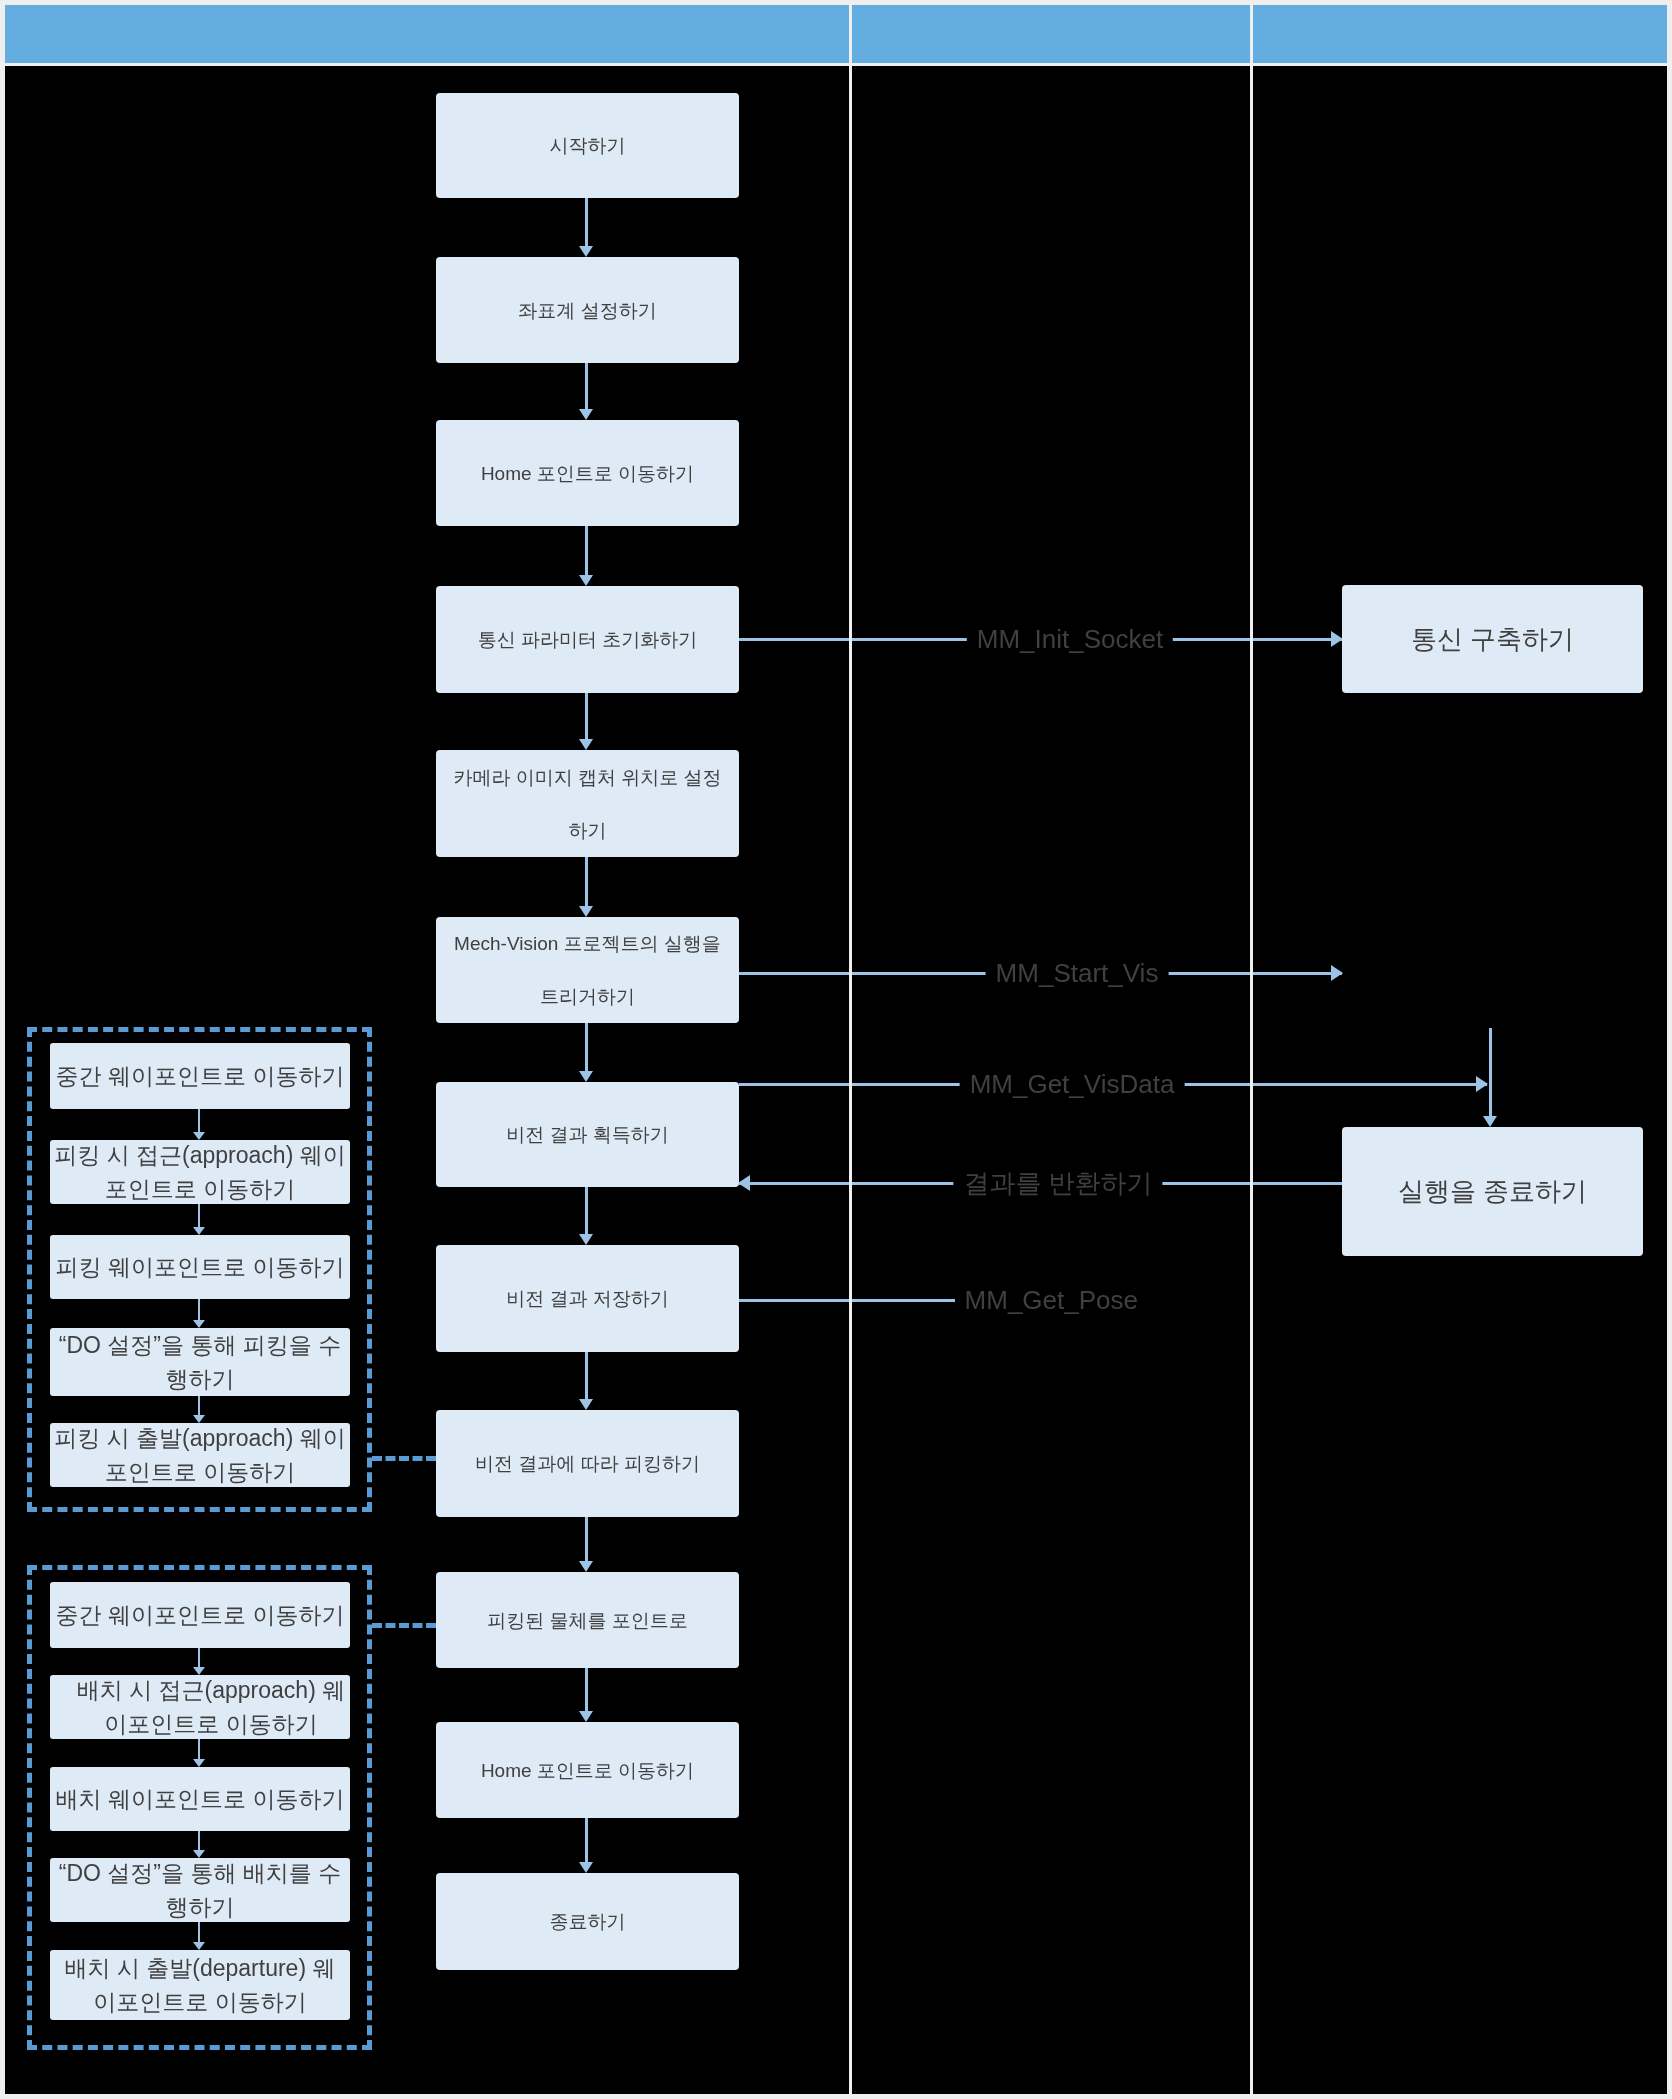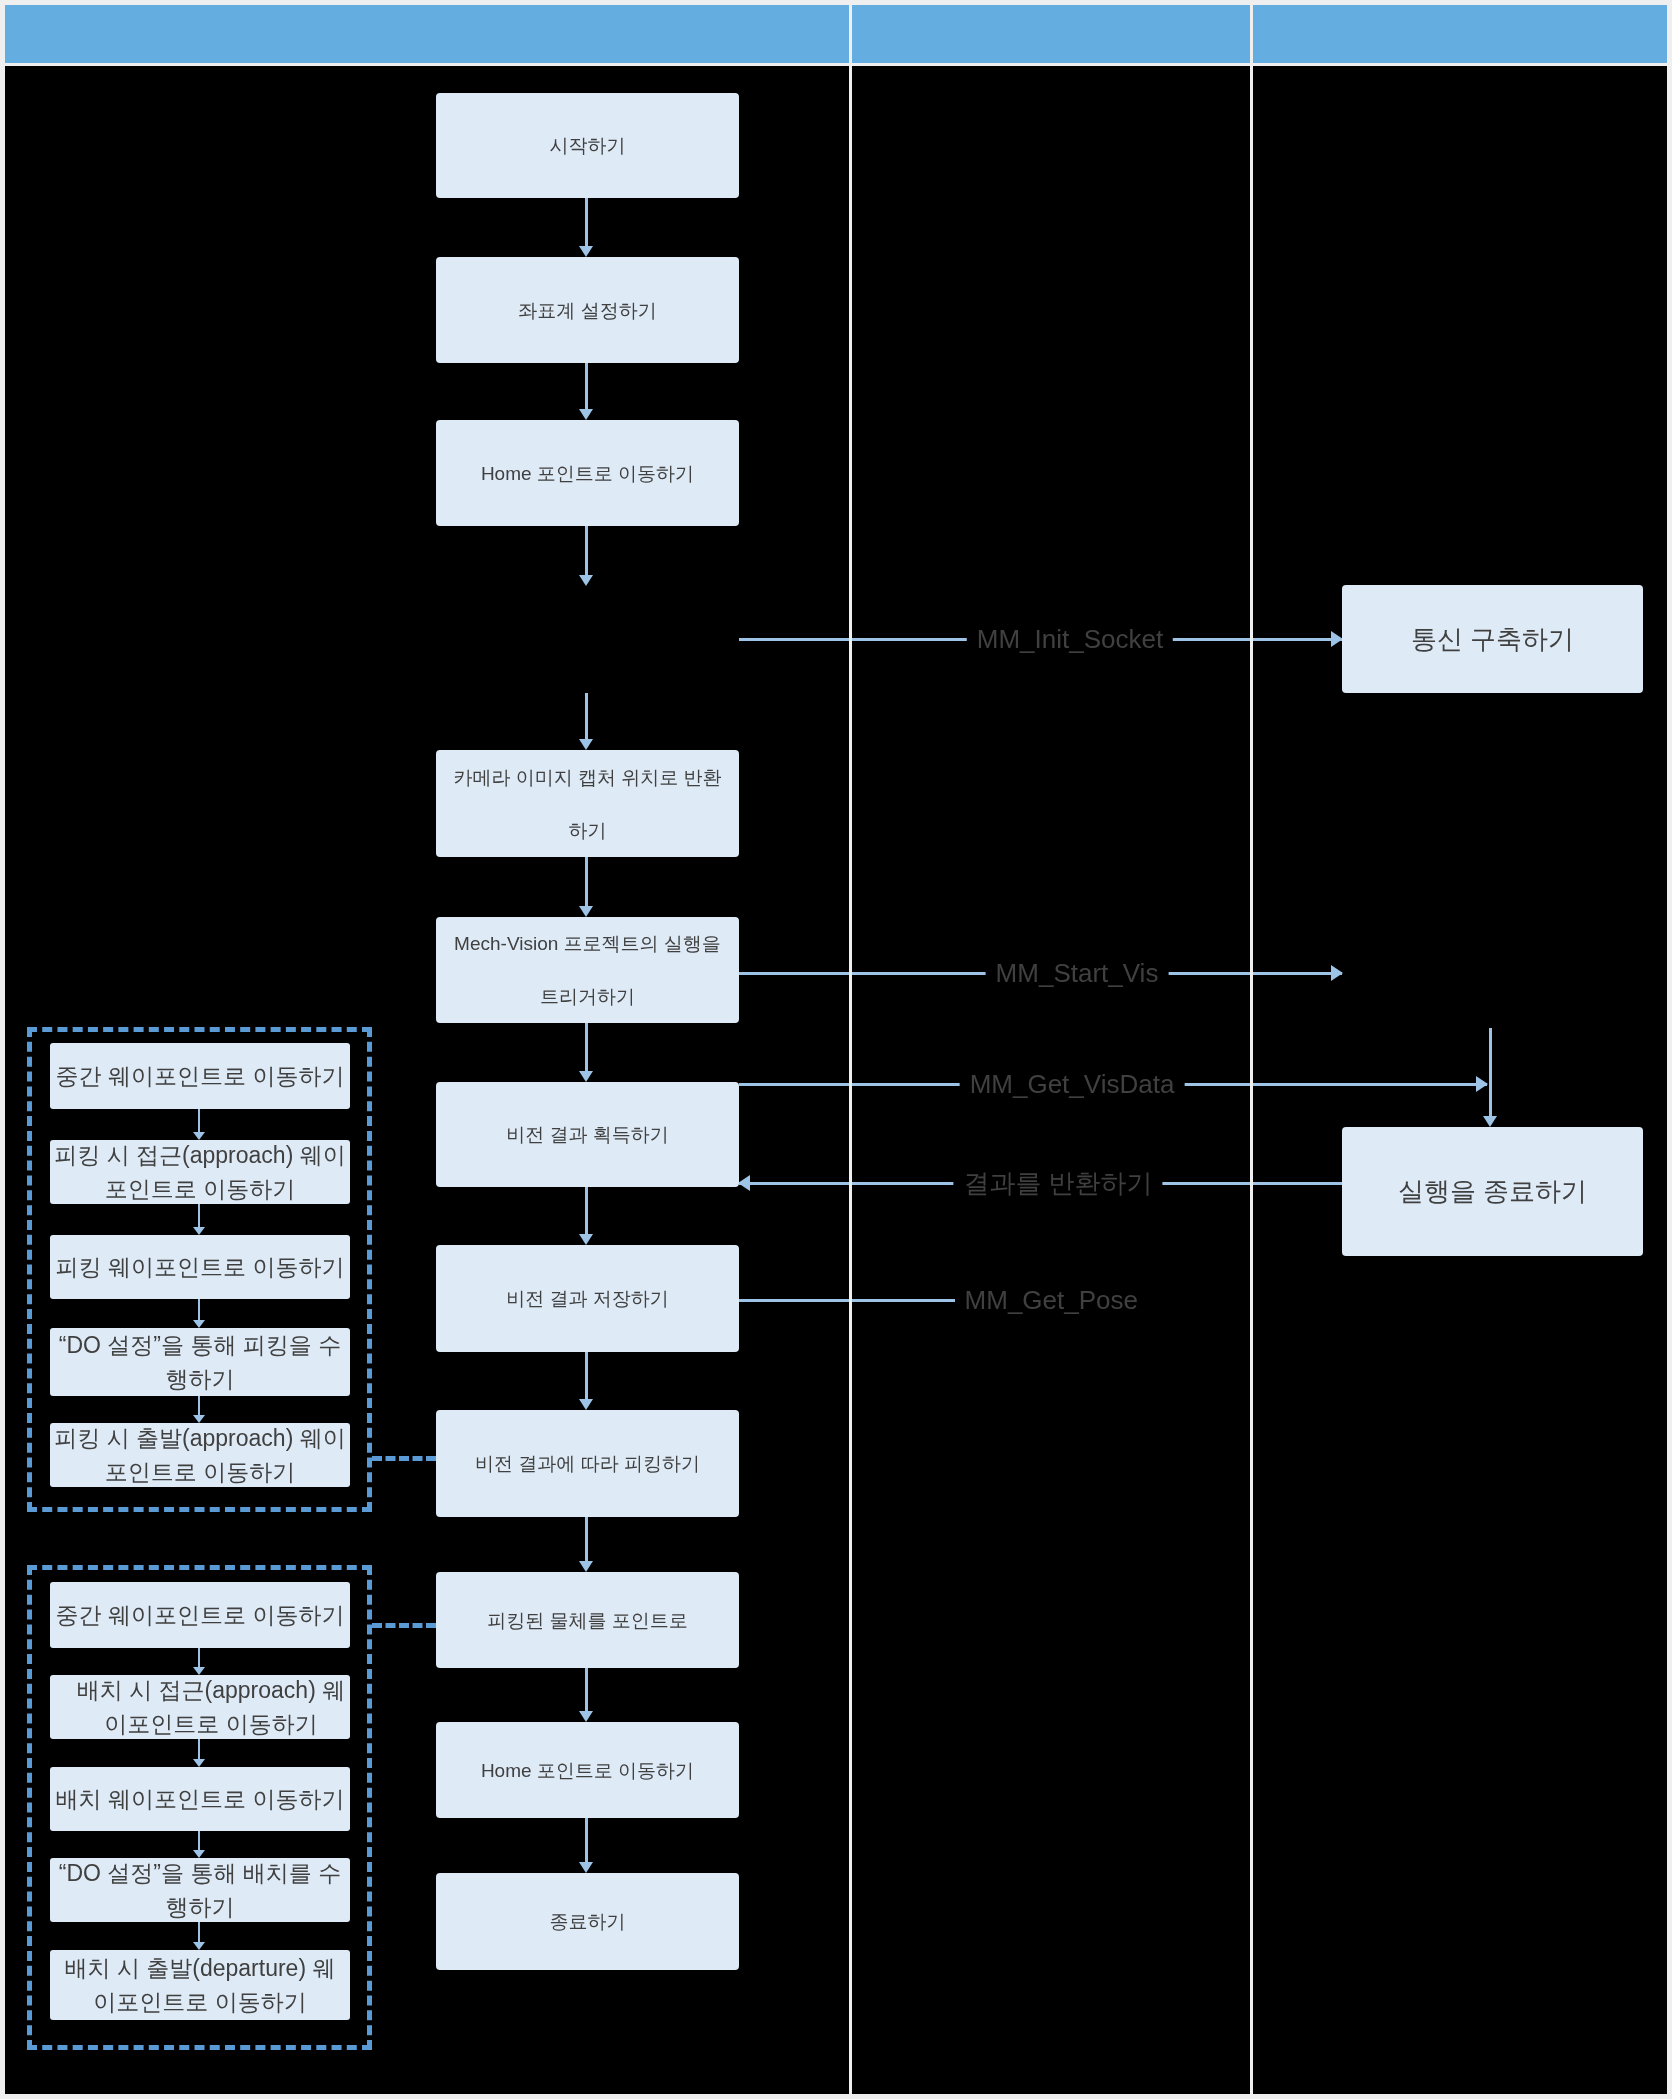--- a/index.html
+++ b/index.html
@@ -52,21 +52,22 @@
   <div class="hdr-label" style="left:1051px;">통신(표준 인터페이스 명령어)</div>
   <div class="hdr-label" style="left:1459px;">비전 시스템</div>
 
   <div class="vdiv" style="left:849px;"></div>
   <div class="vdiv" style="left:1250px;"></div>
   <div class="frame"></div>
 
   <div class="fbox" style="top:93px;height:105px;">시작하기</div>
   <div class="fbox" style="top:257px;height:106px;">좌표계 설정하기</div>
   <div class="fbox" style="top:420px;height:106px;">Home 포인트로 이동하기</div>
-  <div class="fbox" style="top:750px;height:107px;">카메라 이미지 캡처 위치로 반환하기</div>
+  <div class="fbox" style="top:586px;height:107px;">통신 파라미터 초기화하기</div>
+  <div class="fbox" style="top:750px;height:107px;">카메라 이미지 캡처 위치로 설정하기</div>
   <div class="fbox" style="top:917px;height:106px;">Mech-Vision 프로젝트의 실행을 트리거하기</div>
   <div class="fbox" style="top:1082px;height:105px;">비전 결과 획득하기</div>
   <div class="fbox" style="top:1245px;height:107px;">비전 결과 저장하기</div>
   <div class="fbox" style="top:1410px;height:107px;">비전 결과에 따라 피킹하기</div>
   <div class="fbox" style="top:1572px;height:96px;">피킹된 물체를 포인트로</div>
   <div class="fbox" style="top:1722px;height:96px;">Home 포인트로 이동하기</div>
   <div class="fbox" style="top:1873px;height:97px;">종료하기</div>
 
   <div class="varrow" style="left:585px;top:198px;height:48px;"></div>
   <div class="varrow" style="left:585px;top:363px;height:46px;"></div>

